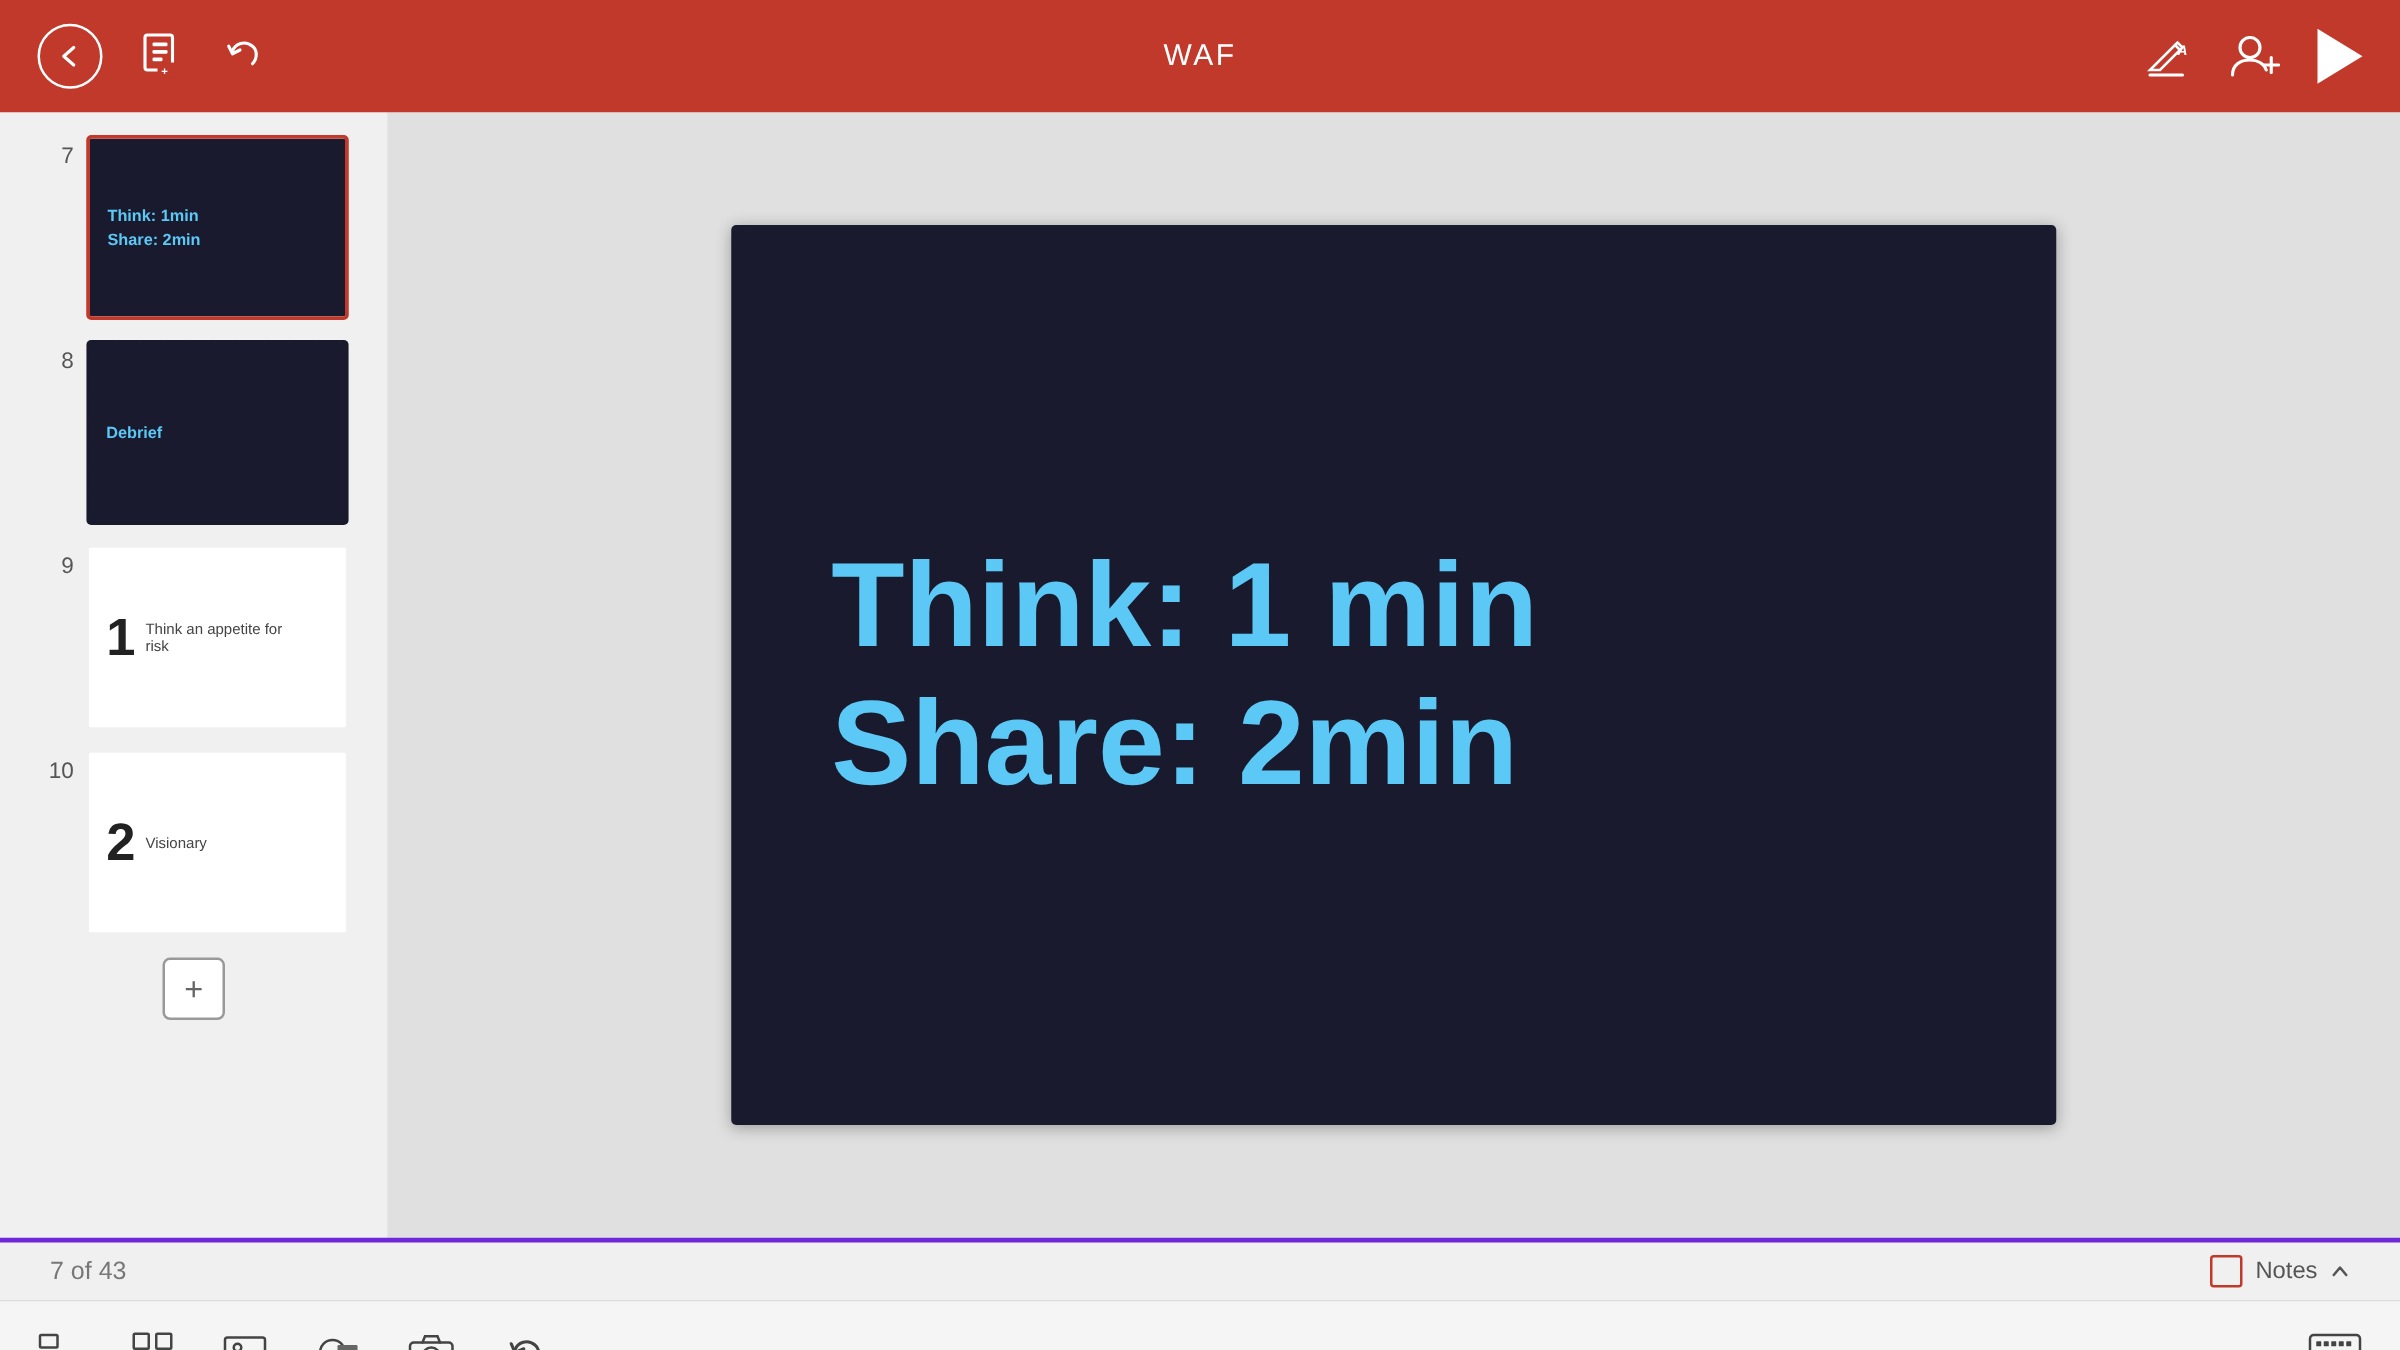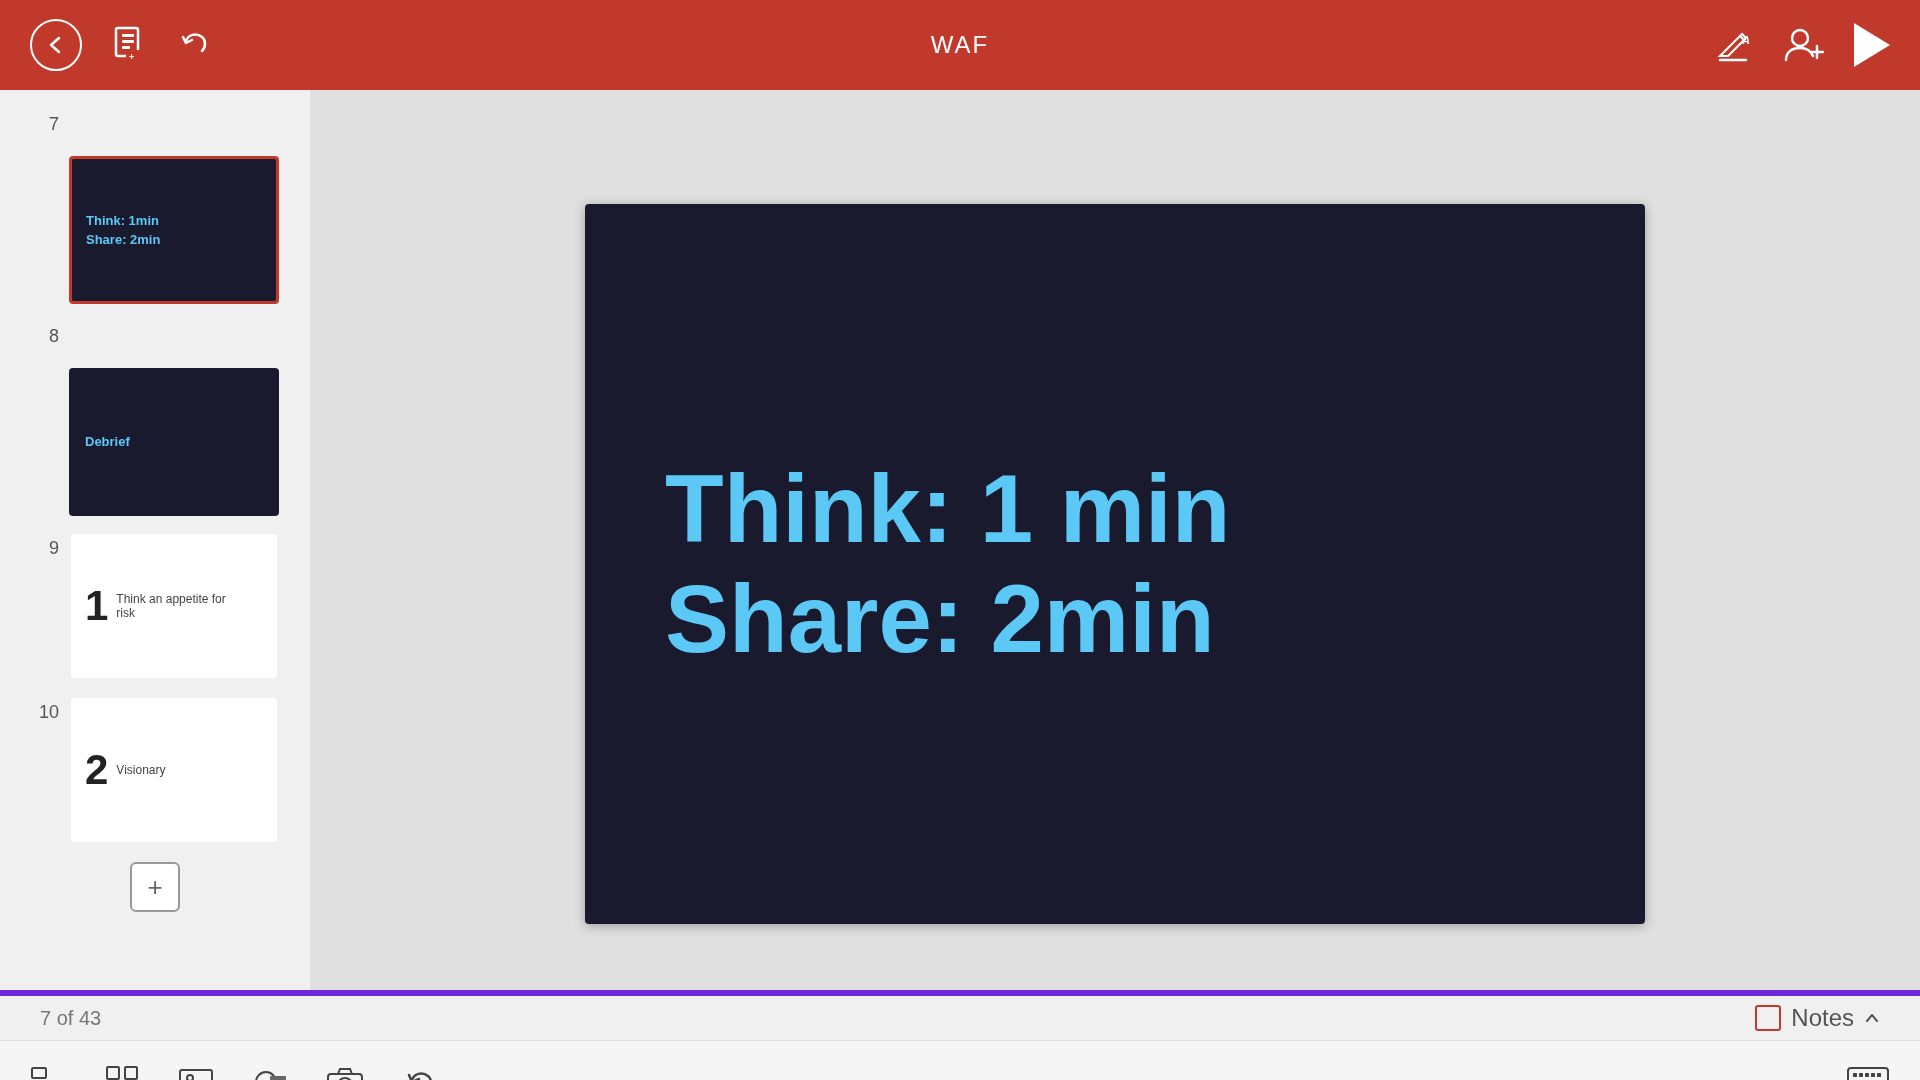--- a/index.html
+++ b/index.html
@@ -167,42 +167,41 @@
     }
     .bottom-left { display: flex; align-items: center; gap: 38px; }
     .bottom-right { display: flex; align-items: center; gap: 28px; }
     .bottom-icon { font-size: 30px; color: #444; cursor: pointer; }
 
     
     #status-bar {
       width: 100%;
       height: 50px;
       background: #f0f0f0;
-      border-top: 6px solid #6d28d9;
+      border-top: 4px solid #6d28d9;
       display: flex;
       align-items: center;
       justify-content: space-between;
       padding: 0 40px;
     }
     .status-text { font-size: 20px; color: #777; font-weight: 500; }
     .notes-area { display: flex; align-items: center; gap: 10px; cursor: pointer; }
     .notes-icon {
       width: 26px; height: 26px;
       border: 2px solid #c0392b;
       border-radius: 3px;
       display: inline-block;
     }
-    .notes-label { font-size: 24px; color: #555; }
+    .notes-label { font-size: 19px; color: #555; }
 
     
     .dark-bg {
       background-color: #1a1a2e;
       background-image: radial-gradient(circle at 1px 1px, rgba(255,255,255,0.03) 1px, transparent 0);
       background-size: 20px 20px;
-      margin-top: 48px;
     }
 
     
     svg { display: inline-block; }
   </style>
 </head>
 <body>
 
 <div id="header">
   <div class="header-left">

